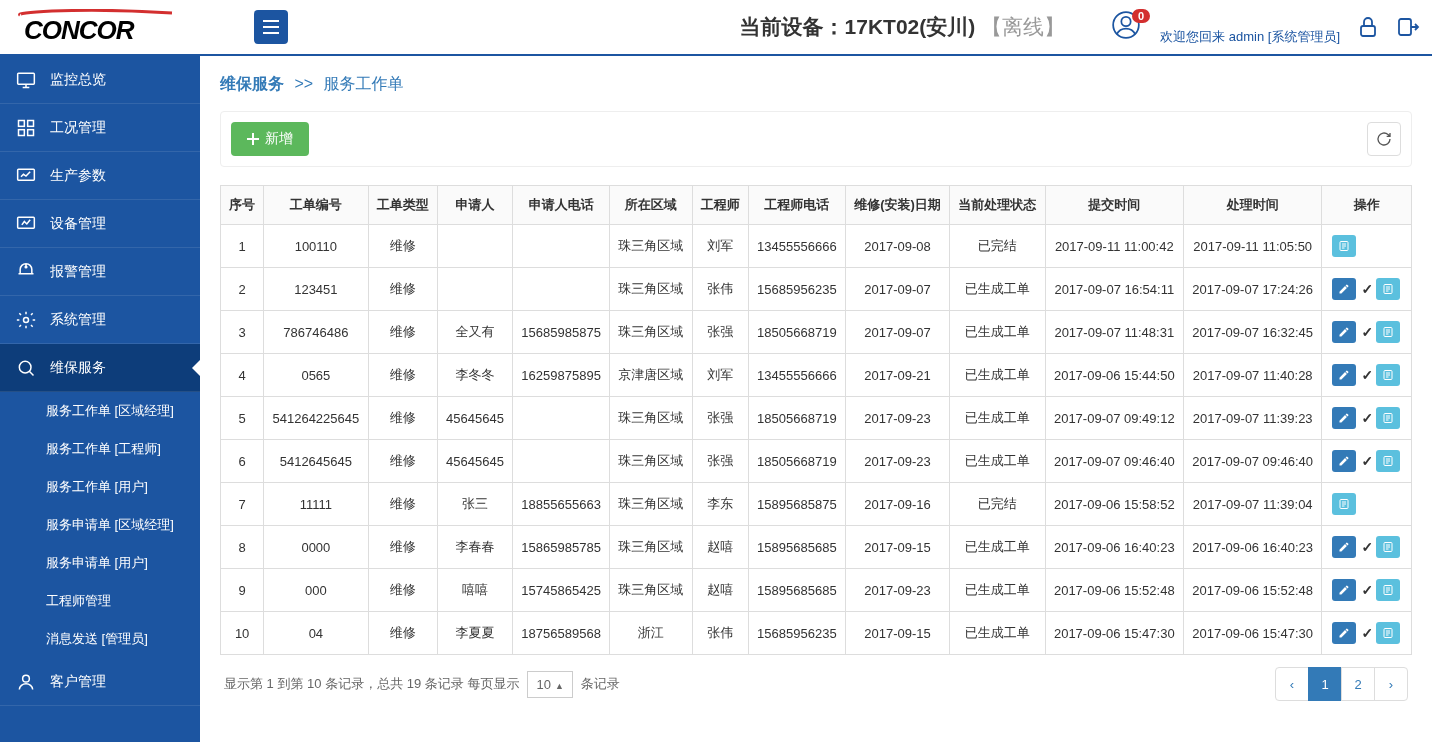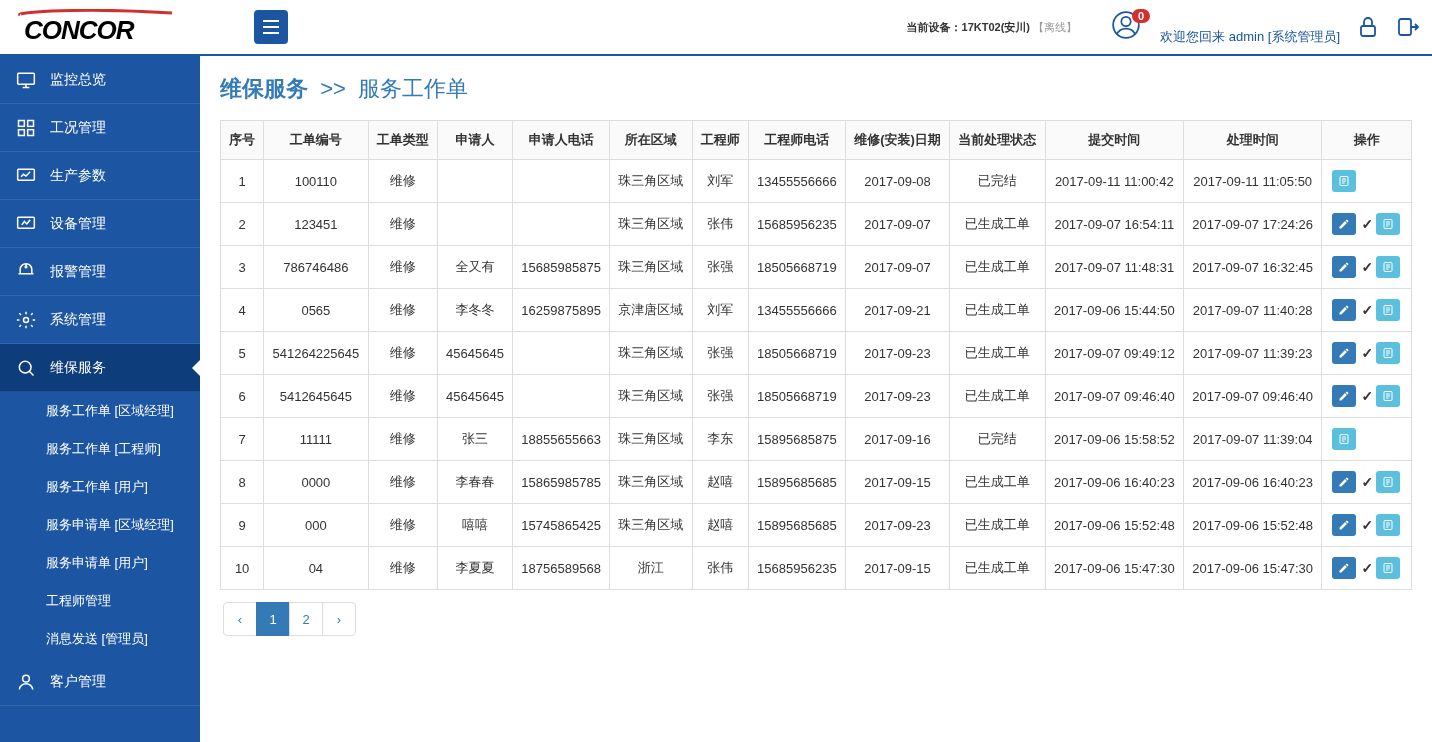--- a/index.html
+++ b/index.html
@@ -2,39 +2,39 @@
 <html><head>
 <meta charset="utf-8">
 <style>
 * { box-sizing: border-box; margin: 0; padding: 0; }
 body { font-family: "Microsoft YaHei", Arial, sans-serif; font-size: 13px; color: #333; background: #fff; }
 .header { display: flex; align-items: center; height: 56px; border-bottom: 2px solid #1c55a1; padding: 0 12px; gap: 27px; }
 .logo { width: 215px; display: flex; align-items: center; }
 .menu-toggle { width: 34px; height: 34px; background: #1c55a1; border-radius: 4px; display: flex; align-items: center; justify-content: center; cursor: pointer; }
 .menu-toggle svg { fill: #fff; }
 .header-spacer { flex: 1; }
-.device-info { font-size: 11px; font-weight: bold; color: #333; margin-right: 8px; }
+.device-info { font-size: 21px; font-weight: bold; color: #333; margin-right: 20px; }
 .device-status { color: #999; font-weight: normal; }
 .user-area { display: flex; align-items: center; gap: 16px; }
 .user-icon-wrap { position: relative; width: 32px; height: 32px; }
 .user-icon-wrap svg { width: 28px; height: 28px; }
 .badge { position: absolute; top: -2px; right: -6px; background: #d32f2f; color: #fff; border-radius: 10px; padding: 1px 6px; font-size: 11px; font-weight: bold; }
 .welcome-text { color: #1c55a1; font-size: 13px; margin-top: 19px; }
 .header-icon { width: 24px; height: 24px; cursor: pointer; }
 .layout { display: flex; height: calc(100vh - 56px); }
 .sidebar { width: 200px; background: #1c55a1; overflow-y: auto; scrollbar-width: thin; }
 .sidebar::-webkit-scrollbar { width: 12px; }
 .sidebar::-webkit-scrollbar-thumb { background: #999; }
 .nav-item { display: flex; align-items: center; height: 48px; padding: 0 16px; color: #fff; cursor: pointer; border-bottom: 1px solid rgba(255,255,255,0.1); gap: 14px; font-size: 14px; position: relative; }
 .nav-item.active { background: #0d3d7a; }
 .nav-item.active::after { content: ''; position: absolute; right: 0; top: 50%; transform: translateY(-50%); border: 8px solid transparent; border-right-color: #fff; }
 .nav-icon { width: 20px; height: 20px; display: flex; align-items: center; justify-content: center; }
 .sub-item { height: 38px; padding: 0 20px 0 46px; color: #fff; cursor: pointer; display: flex; align-items: center; font-size: 13px; }
 .main { flex: 1; padding: 18px 20px; overflow: auto; background: #fff; }
-.breadcrumb { font-size: 22px; margin-bottom: 16px; }
+.breadcrumb { font-size: 16px; margin-bottom: 16px; }
 .breadcrumb-main { color: #337ab7; font-weight: bold; }
 .breadcrumb-sep { color: #337ab7; margin: 0 6px; }
 .breadcrumb-sub { color: #337ab7; }
 .toolbar { display: flex; justify-content: space-between; align-items: center; margin-bottom: 18px; border: 1px solid #eee; padding: 10px; border-radius: 4px; }
 .btn-add { background: #5cb85c; color: #fff; border: none; padding: 8px 16px; border-radius: 4px; cursor: pointer; font-size: 14px; display: flex; align-items: center; gap: 6px; }
 .btn-refresh { width: 34px; height: 34px; border: 1px solid #ddd; border-radius: 4px; background: #fff; cursor: pointer; display: flex; align-items: center; justify-content: center; }
 table { width: 100%; border-collapse: collapse; padding-left: 30px; }
 th, td { border: 1px solid #ddd; padding: 10px 8px; text-align: center; font-size: 13px; }
 th { background: #fafafa; font-weight: bold; }
 .action-cell { text-align: left; padding-left: 10px; white-space: nowrap; }
@@ -181,20 +181,33 @@
       </div>
     </div>
 
   <div class="main">
     <div class="breadcrumb">
       <span class="breadcrumb-main">维保服务</span>
       <span class="breadcrumb-sep">&gt;&gt;</span>
       <span class="breadcrumb-sub">服务工作单</span>
     </div>
 
+    <div class="toolbar">
+      <button class="btn-add">
+        <svg width="12" height="12" viewBox="0 0 12 12">
+            <path d="M5 0h2v12H5zM0 5h12v2H0z" fill="#fff"></path>
+          </svg>
+        <span>新增</span>
+      </button>
+      <button class="btn-refresh">
+        <svg width="16" height="16" viewBox="0 0 24 24" fill="none" stroke="#555" stroke-width="2">
+            <path d="M21 12a9 9 0 11-3-6.7L21 8M21 3v5h-5"></path>
+          </svg>
+      </button>
+    </div>
 
     <table>
       <thead>
           <tr id="table-head">
             <th>序号</th>
             <th>工单编号</th>
             <th>工单类型</th>
             <th>申请人</th>
             <th>申请人电话</th>
             <th>所在区域</th>
@@ -437,20 +450,25 @@
                 <svg width="12" height="12" viewBox="0 0 24 24" fill="none" stroke="#fff" stroke-width="2">
                   <rect x="4" y="3" width="16" height="18" rx="2"></rect>
                   <path d="M8 8h8M8 12h8M8 16h5"></path>
                 </svg>
               </span></td>
           </tr>
         </tbody>
     </table>
 
     <div class="table-footer">
+      <div class="page-info">
+        <span>显示第 1 到第 10 条记录，总共 19 条记录 每页显示</span>
+        <span class="page-size-select"><span>10</span><span style="font-size:9px;margin-left:4px;">▲</span></span>
+        <span>条记录</span>
+      </div>
       <div class="pagination" id="pagination">
           <div class="page-btn">‹</div>
           <div class="page-btn active">1</div>
           <div class="page-btn">2</div>
           <div class="page-btn">›</div>
         </div>
     </div>
   </div>
 </div>
 

